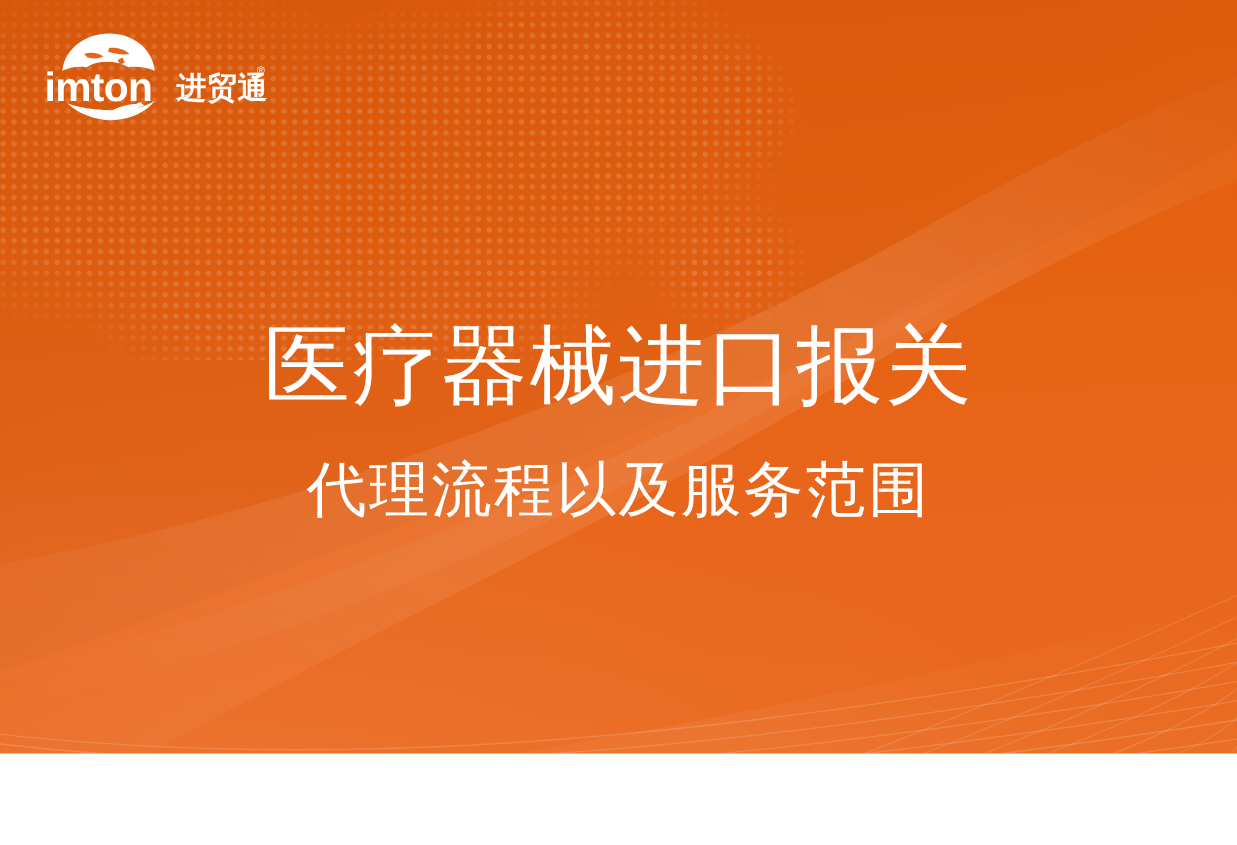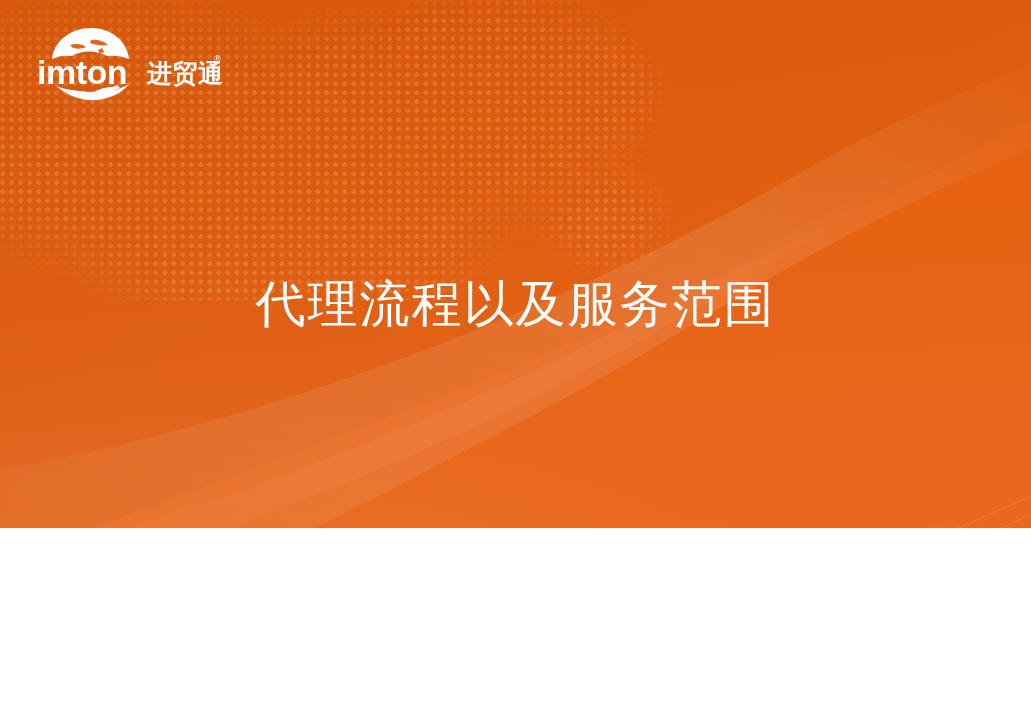--- a/index.html
+++ b/index.html
@@ -8,21 +8,21 @@
     padding: 0;
     background: #ffffff;
   }
   body {
     font-family: "Liberation Serif", "DejaVu Serif", serif;
   }
 
   #banner {
     position: relative;
     width: 1031px;
-    height: 528px;
+    height: 628px;
     overflow: hidden;
     background: #e8641a;
     -webkit-user-select: none;
     user-select: none;
   }
 
   
   .layer {
     position: absolute;
     left: 0;
@@ -196,16 +196,17 @@
     </g>
 
     <text x="3" y="58" font-family="Liberation Sans, sans-serif" font-size="34" font-weight="700" fill="#ffffff" letter-spacing="-0.5">imton</text>
 
     <text x="113" y="56" font-family="DejaVu Sans, sans-serif" font-size="25" font-weight="700" fill="#ffffff" letter-spacing="0.5">进贸通</text>
 
     <text x="180" y="36" font-family="Liberation Sans, sans-serif" font-size="9" fill="#ffffff">®</text>
   </svg>
 
   <div id="headline">
+    <span class="headline-line" id="headline-line-1">医疗器械进口报关</span>
     <span class="headline-line" id="headline-line-2">代理流程以及服务范围</span>
   </div>
 
 </div>
 
 </body></html>

